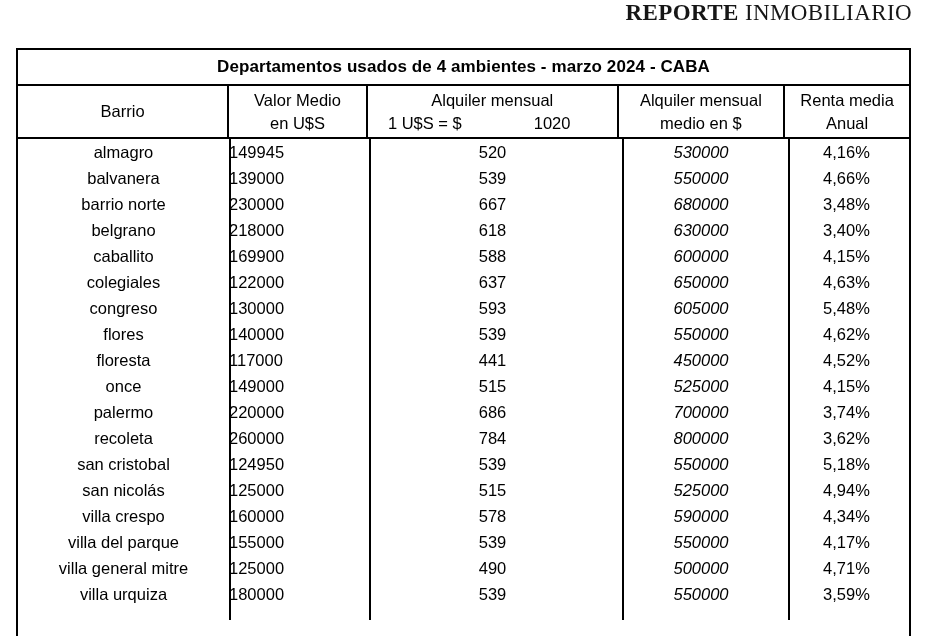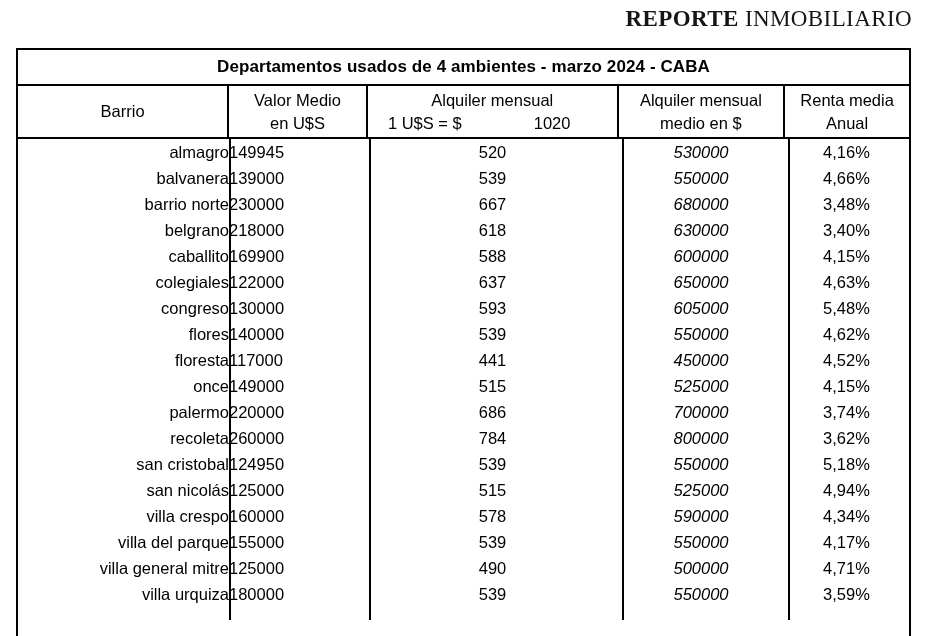--- a/index.html
+++ b/index.html
@@ -12,21 +12,21 @@
     height: 636px;
     font-family: "Liberation Sans", sans-serif;
     color: #000000;
     overflow: hidden;
     position: relative;
   }
 
   
   .brand {
     position: absolute;
-    top: 6px;
+    top: 0;
     right: 14px;
     font-family: "Liberation Serif", serif;
     font-size: 23px;
     letter-spacing: 0.4px;
     white-space: nowrap;
     color: #161616;
   }
   .brand .brand-strong {
     font-weight: bold;
   }
@@ -122,21 +122,21 @@
     position: relative;
     z-index: 1;
   }
   .cell {
     box-sizing: border-box;
     font-size: 16.5px;
     line-height: 26px;
     white-space: nowrap;
     overflow: hidden;
   }
-  .c-barrio  { width: 211px; text-align: right;   padding-left: 0; }
+  .c-barrio  { width: 211px; text-align: center;   padding-left: 0; }
   .c-usd     { width: 138px; }
   .c-rent    { width: 251px; text-align: center; }
   .c-pesos   { width: 166px; text-align: center; font-style: italic; }
   .c-renta   { width: 125px; text-align: center; }
 
   
   .h-barrio  { width: 213px; }
   .h-usd     { width: 140px; }
   .h-rent    { width: 253px; }
   .h-pesos   { width: 168px; }

